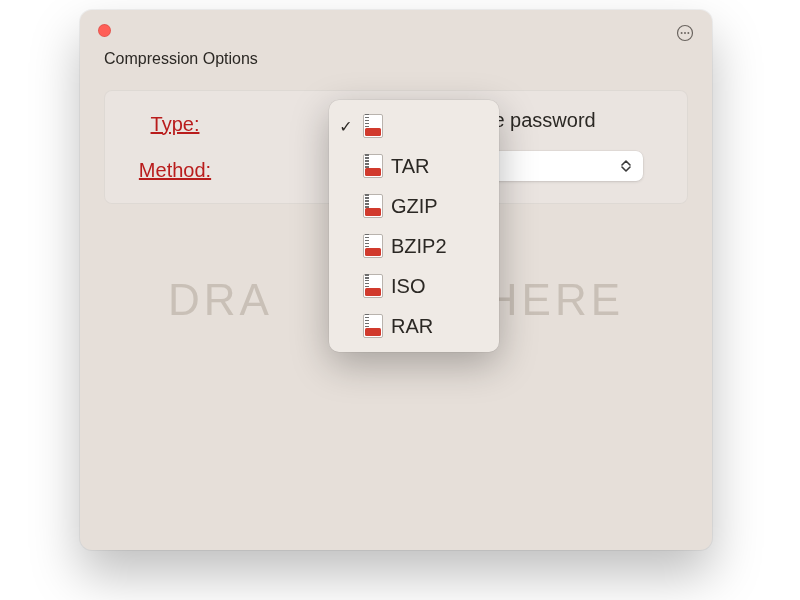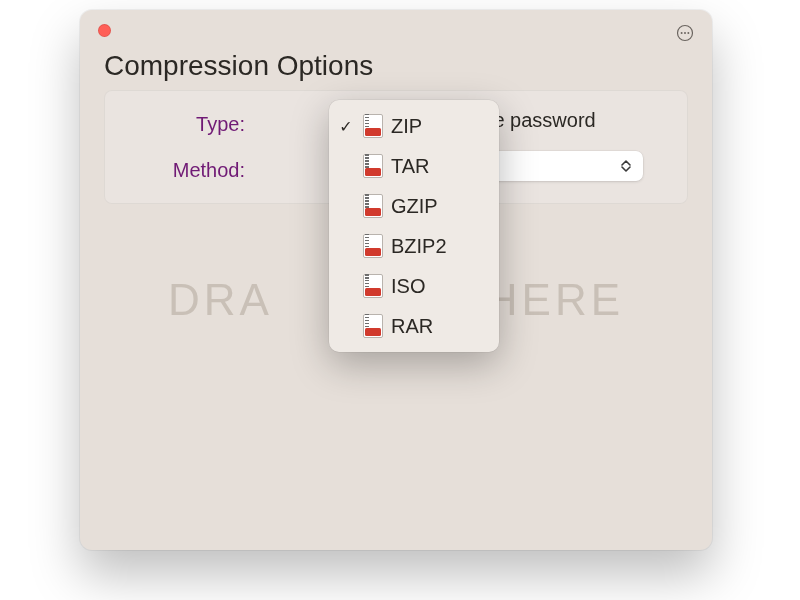--- a/index.html
+++ b/index.html
@@ -45,21 +45,21 @@
       display: flex;
       align-items: center;
       justify-content: center;
       color: #6b6560;
     }
     .more-button svg { width: 18px; height: 18px; }
     .header-title {
       position: absolute;
       left: 24px;
       top: 40px;
-      font-size: 28px;
+      font-size: 16px;
       color: #2b2824;
       font-weight: 400;
     }
     .options-panel {
       position: absolute;
       left: 24px;
       right: 24px;
       top: 80px;
       height: 114px;
       background: rgba(255,255,255,0.18);
@@ -70,24 +70,25 @@
       position: absolute;
       left: 0;
       right: 0;
       display: flex;
       align-items: center;
     }
     .row-type { top: 18px; height: 30px; }
     .row-method { top: 64px; height: 30px; }
     .field-label {
       width: 150px;
-      text-align: right;
+      text-align: center;
       font-size: 20px;
-      color: #701a75;
+      color: #b91c1c;
       padding-right: 10px;
+      text-decoration: underline;
     }
     .checkbox-wrap {
       position: absolute;
       left: 334px;
       top: 18px;
       display: flex;
       align-items: center;
       gap: 10px;
     }
     .checkbox-box {
@@ -254,21 +255,20 @@
 
   <div class="dropdown">
 
     <div class="dropdown-item">
       <span class="check-slot">✓</span>
       <span class="file-icon">
         <span class="page"></span>
           <span class="zipper"></span>
           <span class="badge"></span>
       </span>
-      <span class="item-label">ZIP</span>
     </div>
 
     <div class="dropdown-item">
       <span class="check-slot"></span>
       <span class="file-icon">
         <span class="page"></span>
           <span class="zipper"></span>
           <span class="badge"></span>
       </span>
       <span class="item-label">TAR</span>

